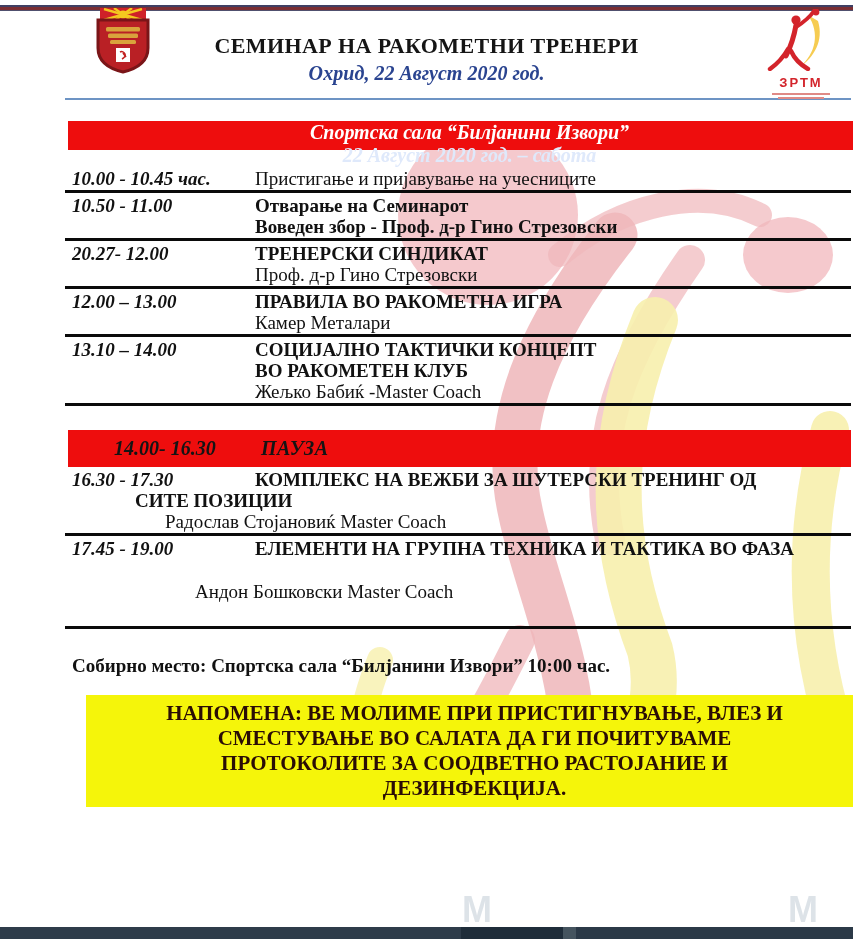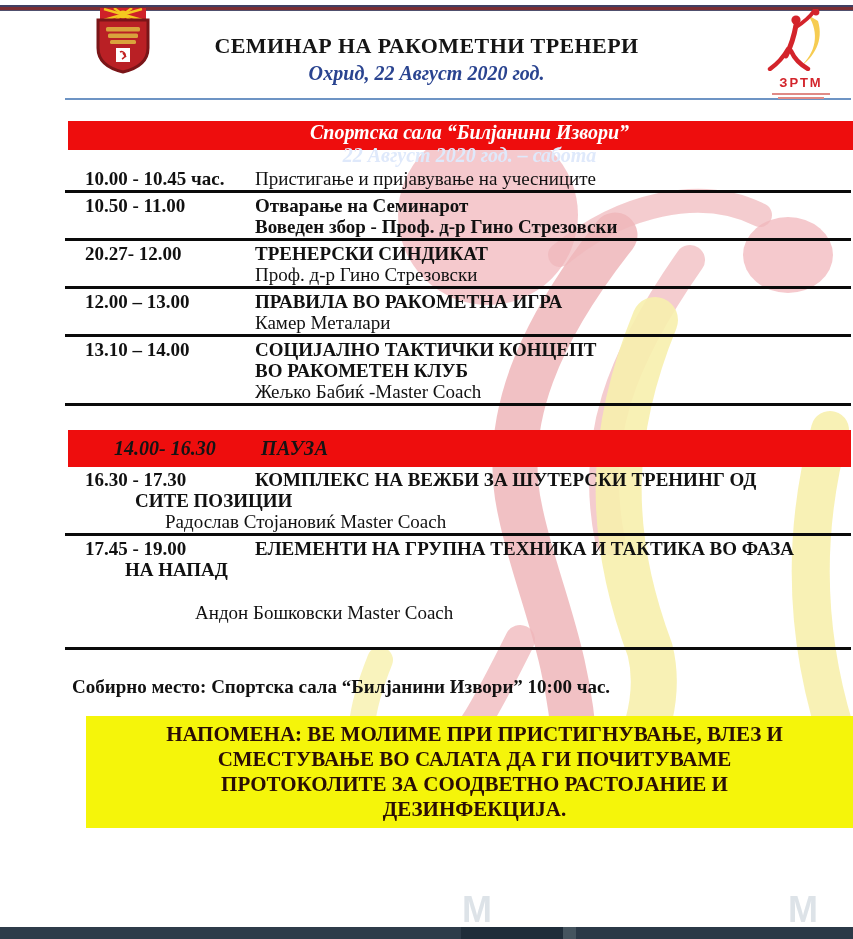--- a/index.html
+++ b/index.html
@@ -34,21 +34,21 @@
   .venue-banner{margin:21px 0 0 68px;width:785px;height:29px;background:var(--banner-red);
     display:flex;align-items:center;justify-content:space-between;padding:0 8px 0 26px;
     font-weight:bold;font-style:italic;font-size:20px;flex-direction:column;}
   .venue-banner .venue{color:#ffffff;}
   .venue-banner .date{color:#dfe9fb;}
 
   
   .content{margin-left:65px;width:786px;}
   .schedule-top{margin-top:16px;}
   .srow{position:relative;padding:2px 0 1px 190px;border-bottom:3px solid #0a0a0a;font-size:19px;line-height:21px;}
-  .srow .time{position:absolute;left:20px;top:2px;font-weight:bold;white-space:nowrap;}
+  .srow .time{position:absolute;left:7px;top:2px;font-weight:bold;white-space:nowrap;font-style:italic;}
   .srow .line.b{font-weight:bold;}
   .srow.pad-extra{padding-bottom:24px;}
   .ml-wrap6{margin-left:-120px;}
   .ml-sp6{margin-left:-90px;}
   .ml-wrap7{margin-left:-130px;}
   .ml-sp7{margin-left:-60px;margin-top:22px;}
 
   
   .pause-banner{position:relative;margin-top:24px;margin-left:3px;width:783px;height:37px;background:var(--banner-red);
     font-weight:bold;font-style:italic;font-size:20px;color:#141414;}
@@ -174,21 +174,20 @@
       <div id="rows-bottom">
           <div class="srow">
             <span class="time">16.30 - 17.30</span>
             <div class="line b">КОМПЛЕКС НА ВЕЖБИ ЗА ШУТЕРСКИ ТРЕНИНГ ОД</div>
             <div class="line b ml-wrap6">СИТЕ ПОЗИЦИИ</div>
             <div class="line ml-sp6">Радослав Стојановиќ Master Coach</div>
           </div>
           <div class="srow pad-extra">
             <span class="time">17.45 - 19.00</span>
             <div class="line b">ЕЛЕМЕНТИ НА ГРУПНА ТЕХНИКА И ТАКТИКА ВО ФАЗА</div>
-            <div class="line b ml-wrap7">НА НАПАД</div>
             <div class="line ml-sp7">Андон Бошковски Master Coach</div>
           </div>
         </div>
 
       <div class="meeting-note">Собирно место: Спортска сала “Билјанини Извори” 10:00 час.</div>
 
       <div class="notice">
         <div>НАПОМЕНА: ВЕ МОЛИМЕ ПРИ ПРИСТИГНУВАЊЕ, ВЛЕЗ И</div>
         <div>СМЕСТУВАЊЕ ВО САЛАТА ДА ГИ ПОЧИТУВАМЕ</div>
         <div>ПРОТОКОЛИТЕ ЗА СООДВЕТНО РАСТОЈАНИЕ И</div>

